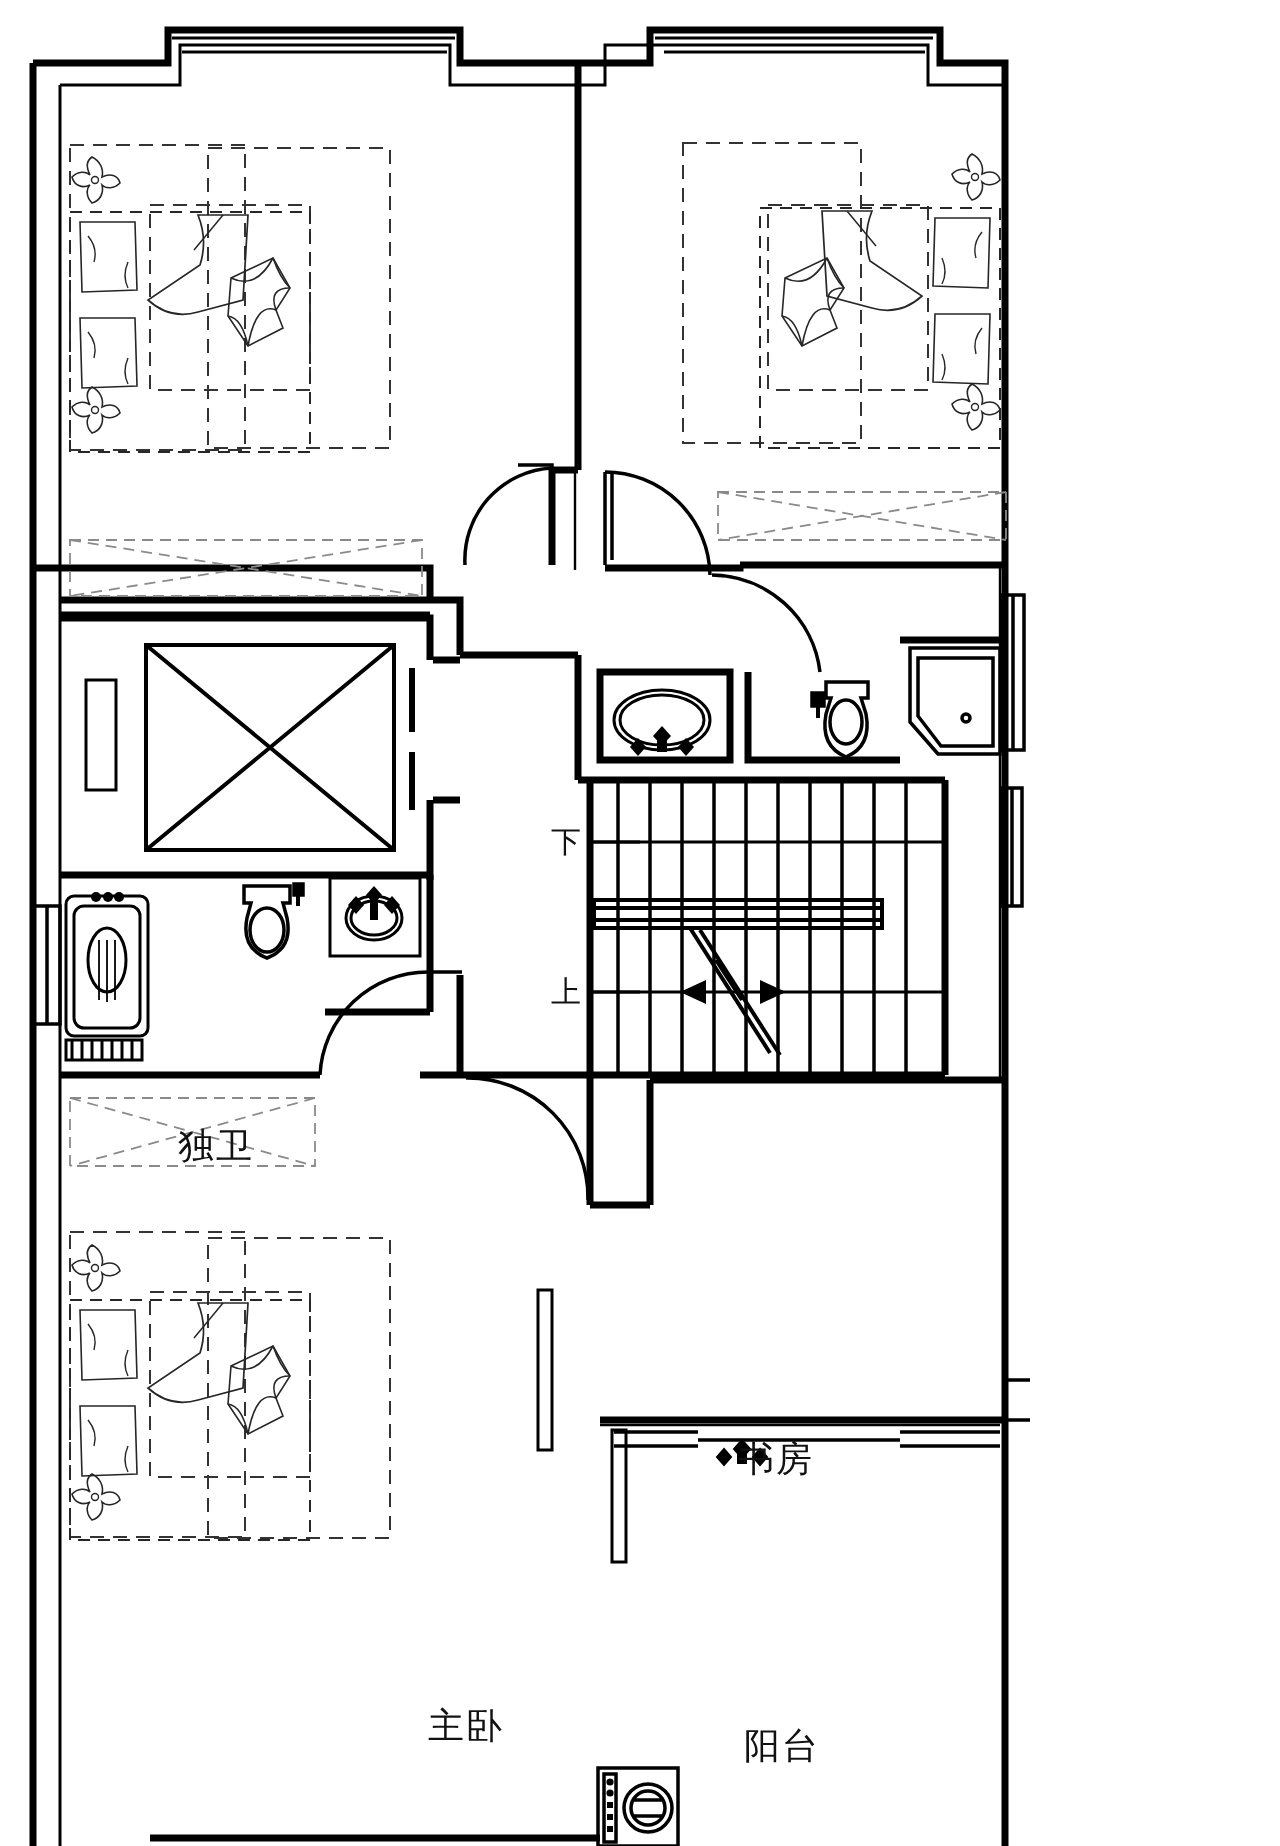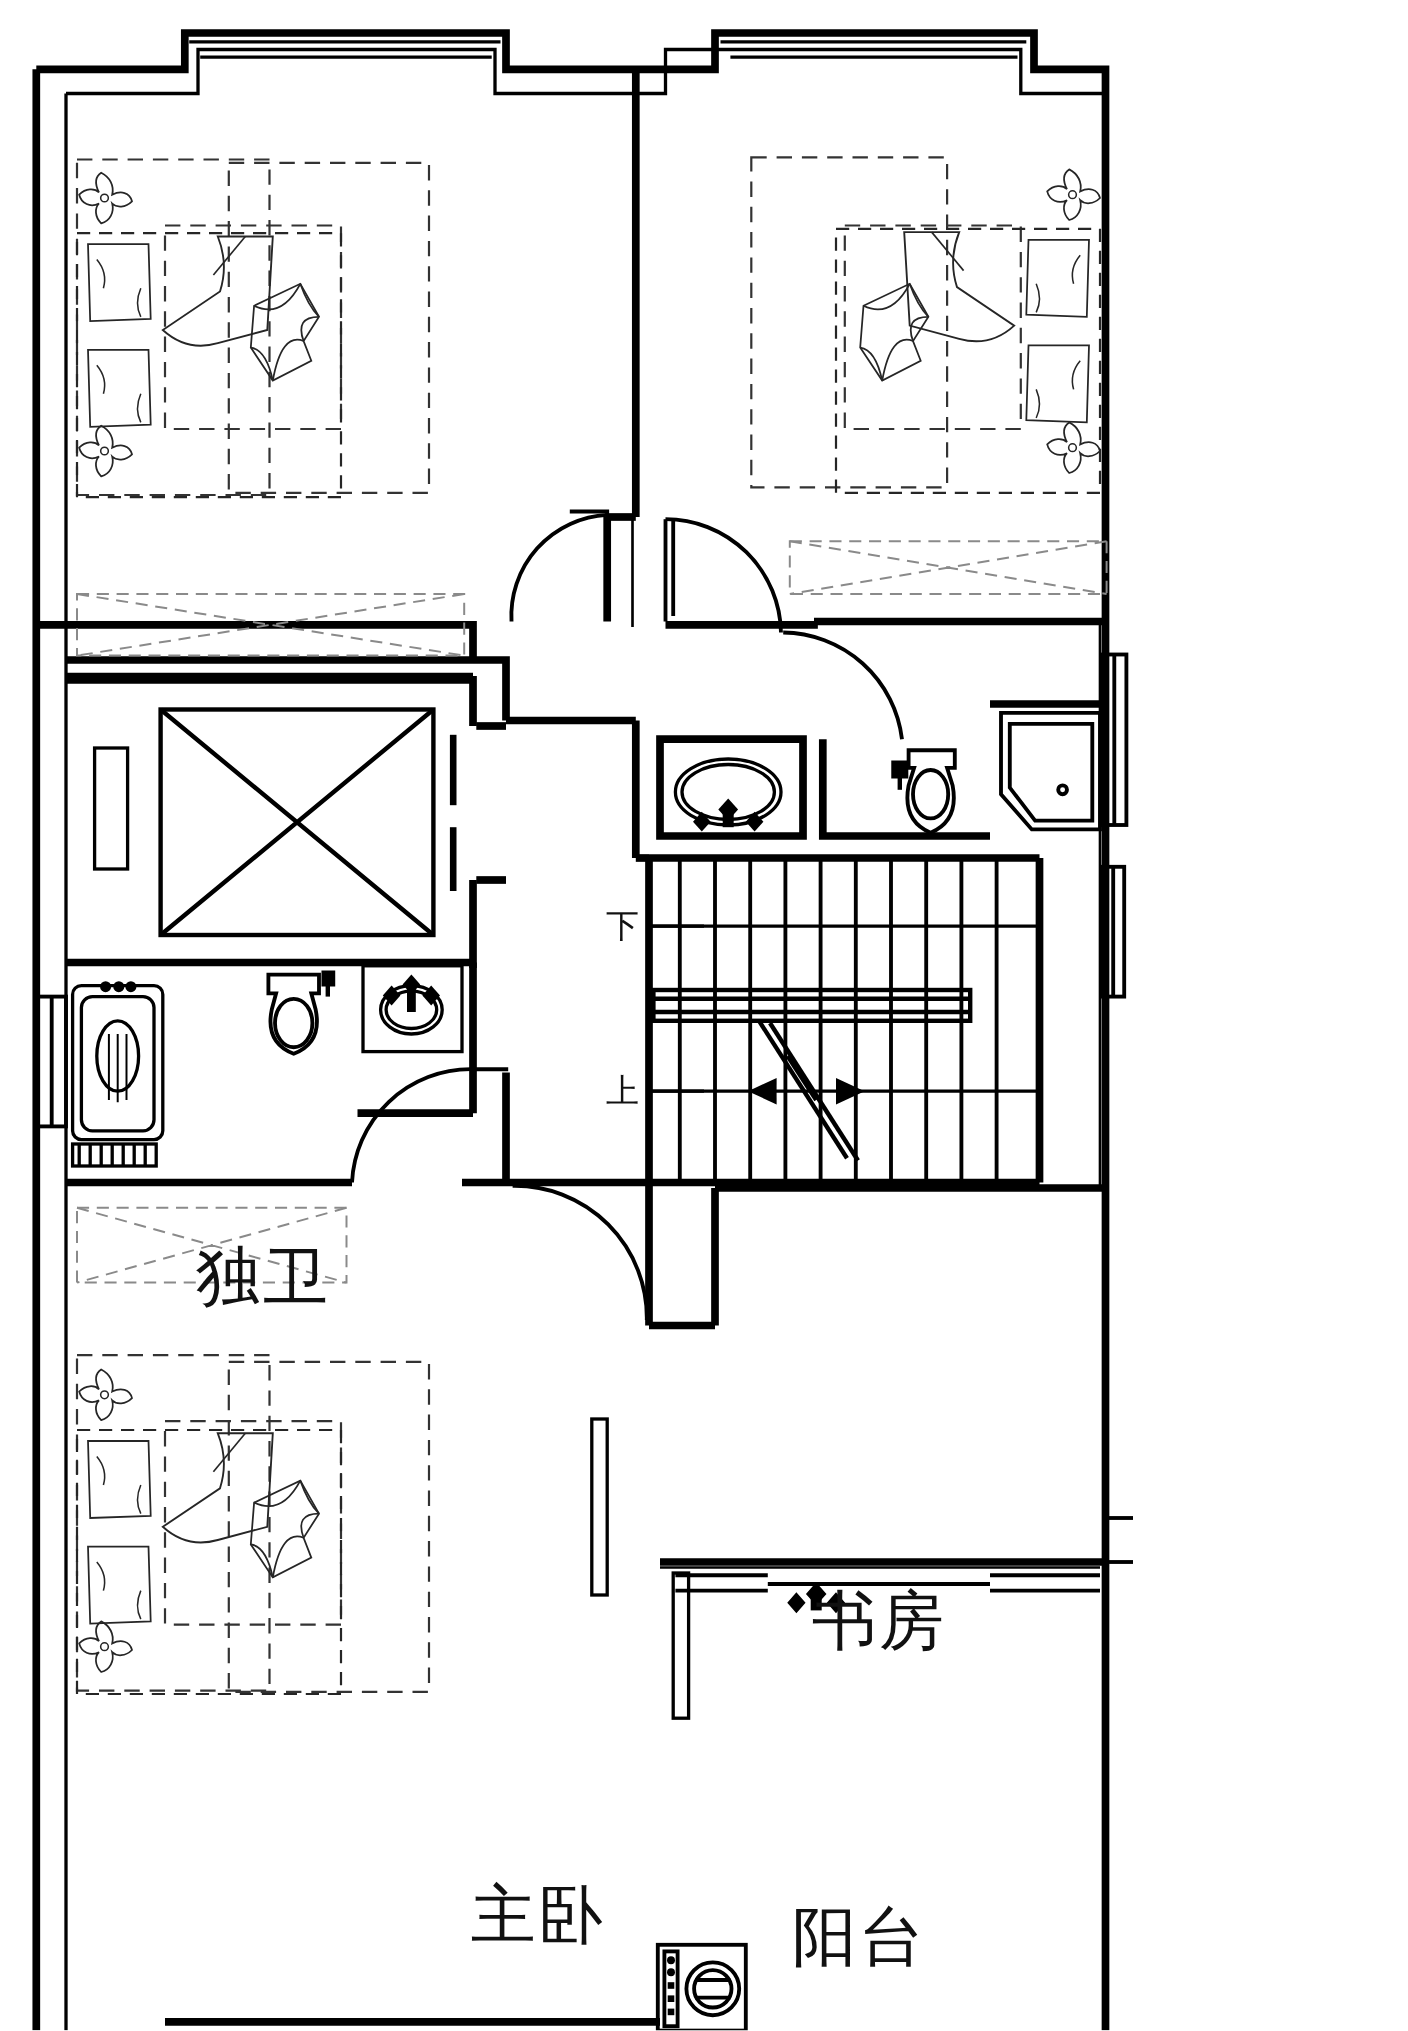--- a/index.html
+++ b/index.html
@@ -7,21 +7,21 @@
   #plan{position:relative;width:1280px;height:1846px;background:#ffffff;overflow:hidden;}
   svg{display:block;}
   .rlabel{
     position:absolute;
     font-family:"DejaVu Sans","Liberation Sans",sans-serif;
     color:#111111;
     font-weight:500;
     white-space:nowrap;
     letter-spacing:2px;
   }
-  .rlabel.big{font-size:59px;font-family:Liberation Serif, serif;}
+  .rlabel.big{font-size:36px;font-family:Liberation Serif, serif;}
   .rlabel.small{font-size:30px;}
 </style>
 </head>
 <body>
 
 <div id="plan">
 
 <svg width="1280" height="1846" viewBox="0 0 1280 1846" shape-rendering="geometricPrecision">
 
   <defs>
@@ -409,19 +409,19 @@
   </g>
 
 </svg>
 
 <div class="rlabel big" style="left:178px;top:1122px;">独卫</div>
 
 <div class="rlabel big" style="left:428px;top:1668px;margin-top:34px;">主卧</div>
 
 <div class="rlabel big" style="left:738px;top:1435px;">书房</div>
 
-<div class="rlabel big" style="left:720px;top:1722px;">阳台</div>
+<div class="rlabel big" style="left:744px;top:1722px;">阳台</div>
 
 <div class="rlabel small" style="left:551px;top:822px;">下</div>
 
 <div class="rlabel small" style="left:551px;top:972px;">上</div>
 
 </div>
 
 </body></html>

